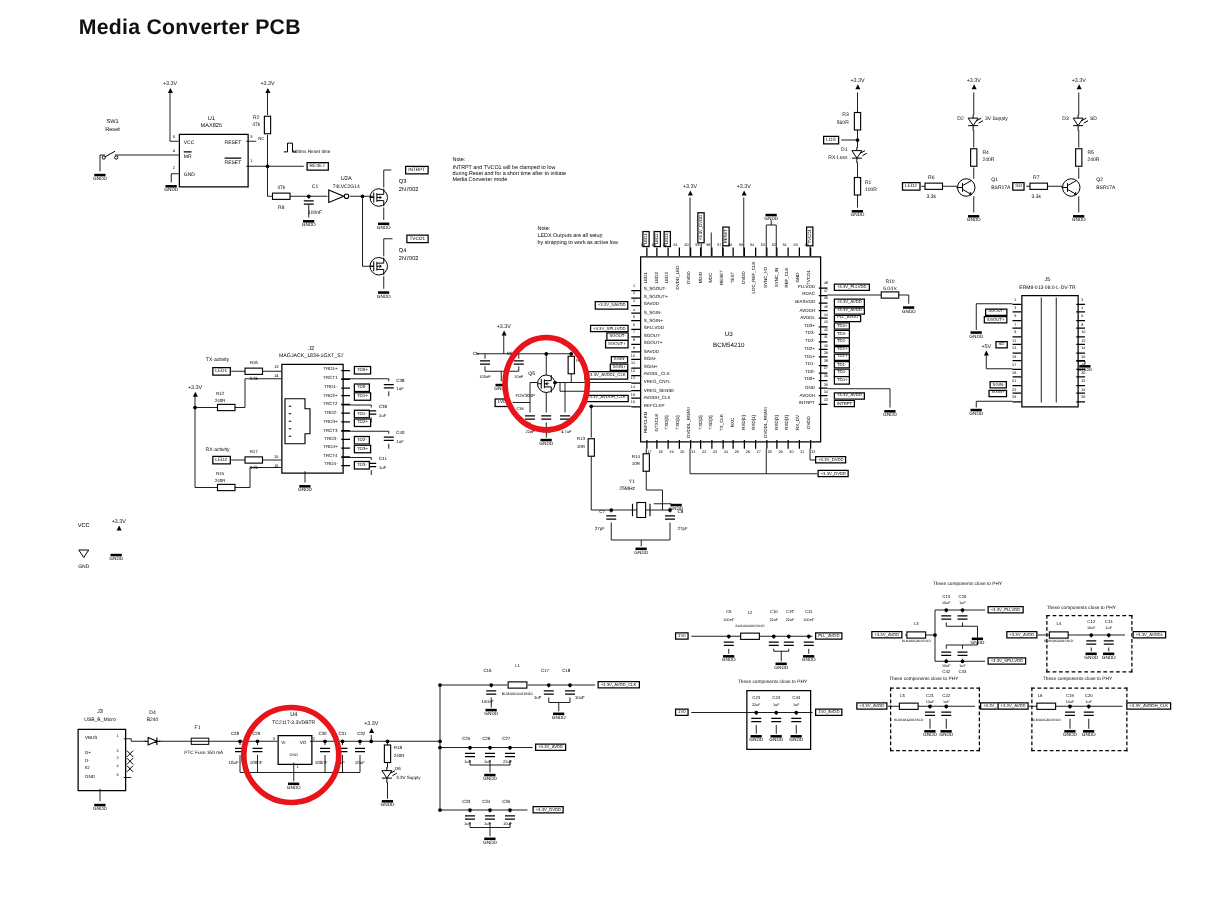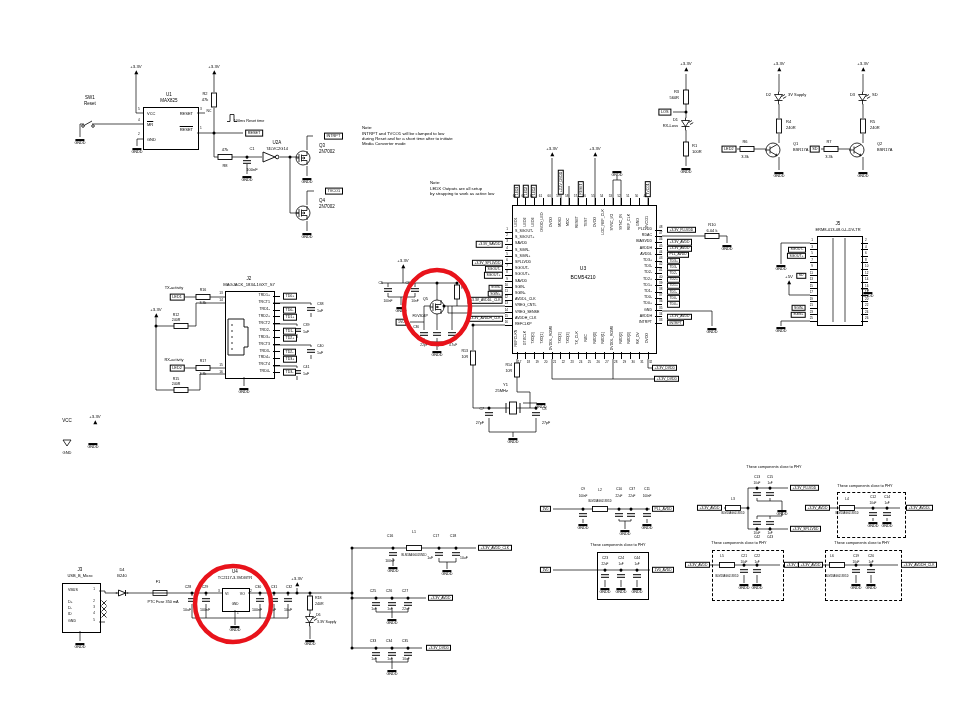--- a/index.html
+++ b/index.html
@@ -21,20 +21,21 @@
   .cbox{position:absolute;border:0.9px solid #000;background:transparent;z-index:3;}
   .cbox.dash{border-style:dashed;border-width:0.8px;}
   .stub{position:absolute;background:#000;z-index:4;}
   .pn{position:absolute;white-space:nowrap;font-size:3.6px;color:#000;z-index:6;line-height:1;}
   .pnum{position:absolute;white-space:nowrap;font-size:3px;color:#000;z-index:6;line-height:1;}
 </style>
 </head>
 <body>
 
 <div id="canvas">
+  <h1 class="title">Media Converter PCB</h1>
 
   <svg id="wires" width="967" height="720" viewBox="0 0 967 720">
     <g stroke="#000" stroke-width="0.7" fill="none">
       <path d="M80 124 L84 124 M92 124 L143 124 M80 124 L80 137 M136 74 L136 113 L143 113 M214 74 L214 92 M214 108 L214 157 M197 133 L214 133 M243 133 L214 133 M197 113 L205 113 M143 139 L137 139 L137 146 M214 157 L218 157 M232 157 L262 157 M280 157 L299 157 M247 157 L247 159 M247 164 L247 174 M290 157 L290 213 L299 213 M307 150 L307 136 L313 136 M307 166 L307 176 M307 205 L307 191 L314 191 M307 221 L307 231"></path>
       <path d="M686 74 L686 90 M686 104 L686 118 M686 130 L686 142 M686 156 L686 166 M673 112 L686 112 M779 74 L779 92 M779 104 L779 118 M779 134 L779 143 M737 149 L740 149 M754 149 L766 149 M779 157 L779 170 M863 74 L863 92 M863 104 L863 118 M863 134 L863 143 M821 149 L824 149 M838 149 L850 149 M863 157 L863 170"></path>
       <path d="M185 297 L196 297 M210 297 L225 297 M156 317 L156 390 M156 326 L174 326 M188 326 L196 326 L196 303 L225 303 M185 368 L196 368 M210 368 L225 368 M156 390 L174 390 M188 390 L200 390 L200 374 L225 374 M273 303 L311 303 M273 324 L297 324 M273 345 L311 345 M273 366 L297 366 M311 303 L311 305 M311 313 L311 317 M297 324 L297 326 M297 334 L297 338 M311 345 L311 347 M311 355 L311 359 M297 366 L297 368 M297 376 L297 380 M244 377 L244 386"></path>
       <path d="M552 205 L552 158 M595 205 L595 158 M561 205 L561 190 M569 205 L569 186 M578 205 L578 196 M613 205 L613 180 M621 205 L621 180 M613 180 L621 180 M617 180 L617 176 M648 205 L648 196"></path>
       <path d="M662 236 L705 236 M719 236 L727 236 L727 243 M662 311 L712 311 L712 326 M648 359 L648 368 L652 368 M552 359 L552 379 L654 379 M613 359 L613 379"></path>
       <path d="M403 268 L403 283 M381 283 L457 283 M388 283 L388 287 M388 293 L388 297 M415 283 L415 287 M415 293 L415 297 M388 297 L415 297 M401 297 L401 305 M457 283 L457 285 M457 299 L457 306 M457 306 L444 306 M437 283 L437 300 M430 306 L424 306 L424 330 M410 322 L424 322 M437 314 L437 330 M452 306 L452 330 M424 338 L424 342 M437 338 L437 342 M452 338 L452 342 M424 342 L452 342 M437 342 L437 350 M505 325 L473 325 L473 350 M473 365 L473 408 M505 306 L457 306 M505 313 L448 313 L448 306 M473 408 L536 408 M489 408 L489 410 M489 418 L489 432 M536 408 L536 410 M536 418 L536 432 M489 432 L536 432 M513 432 L513 437 M517 359 L517 363 M517 377 L517 392 L530 392 L530 408 M523 403 L537 403"></path>
       <path d="M99 591 L105 591 L105 593 L117 593 M127 593 L153 593 M167 593 L222 593 M192 593 L192 596 M192 604 L192 618 M206 593 L206 596 M206 604 L206 618 M248 593 L352 593 M260 593 L260 596 M260 604 L260 618 M274 593 L274 596 M274 604 L274 618 M288 593 L288 596 M288 604 L288 618 M192 618 L288 618 M235 610 L235 625 M297 593 L297 588 M310 593 L310 596 M310 610 L310 614 M310 626 L310 639 M99 622 L105 622 M80 631 L80 641 M352 548 L352 648"></path>

